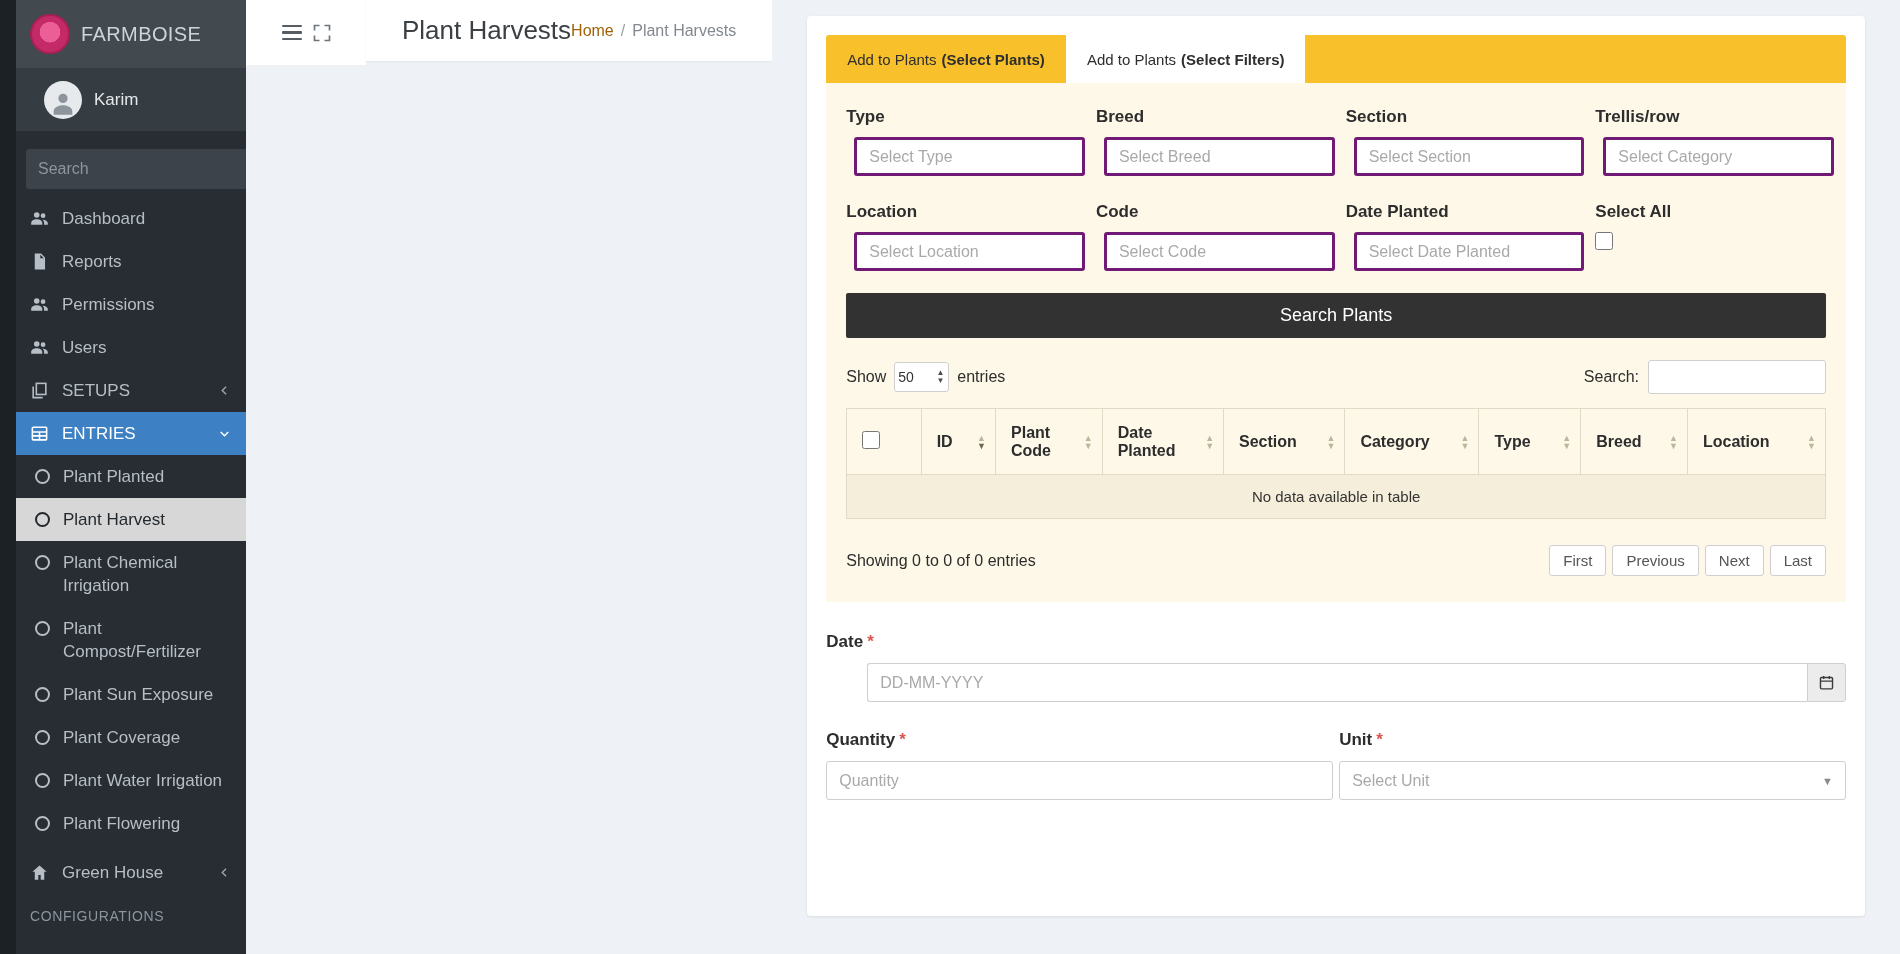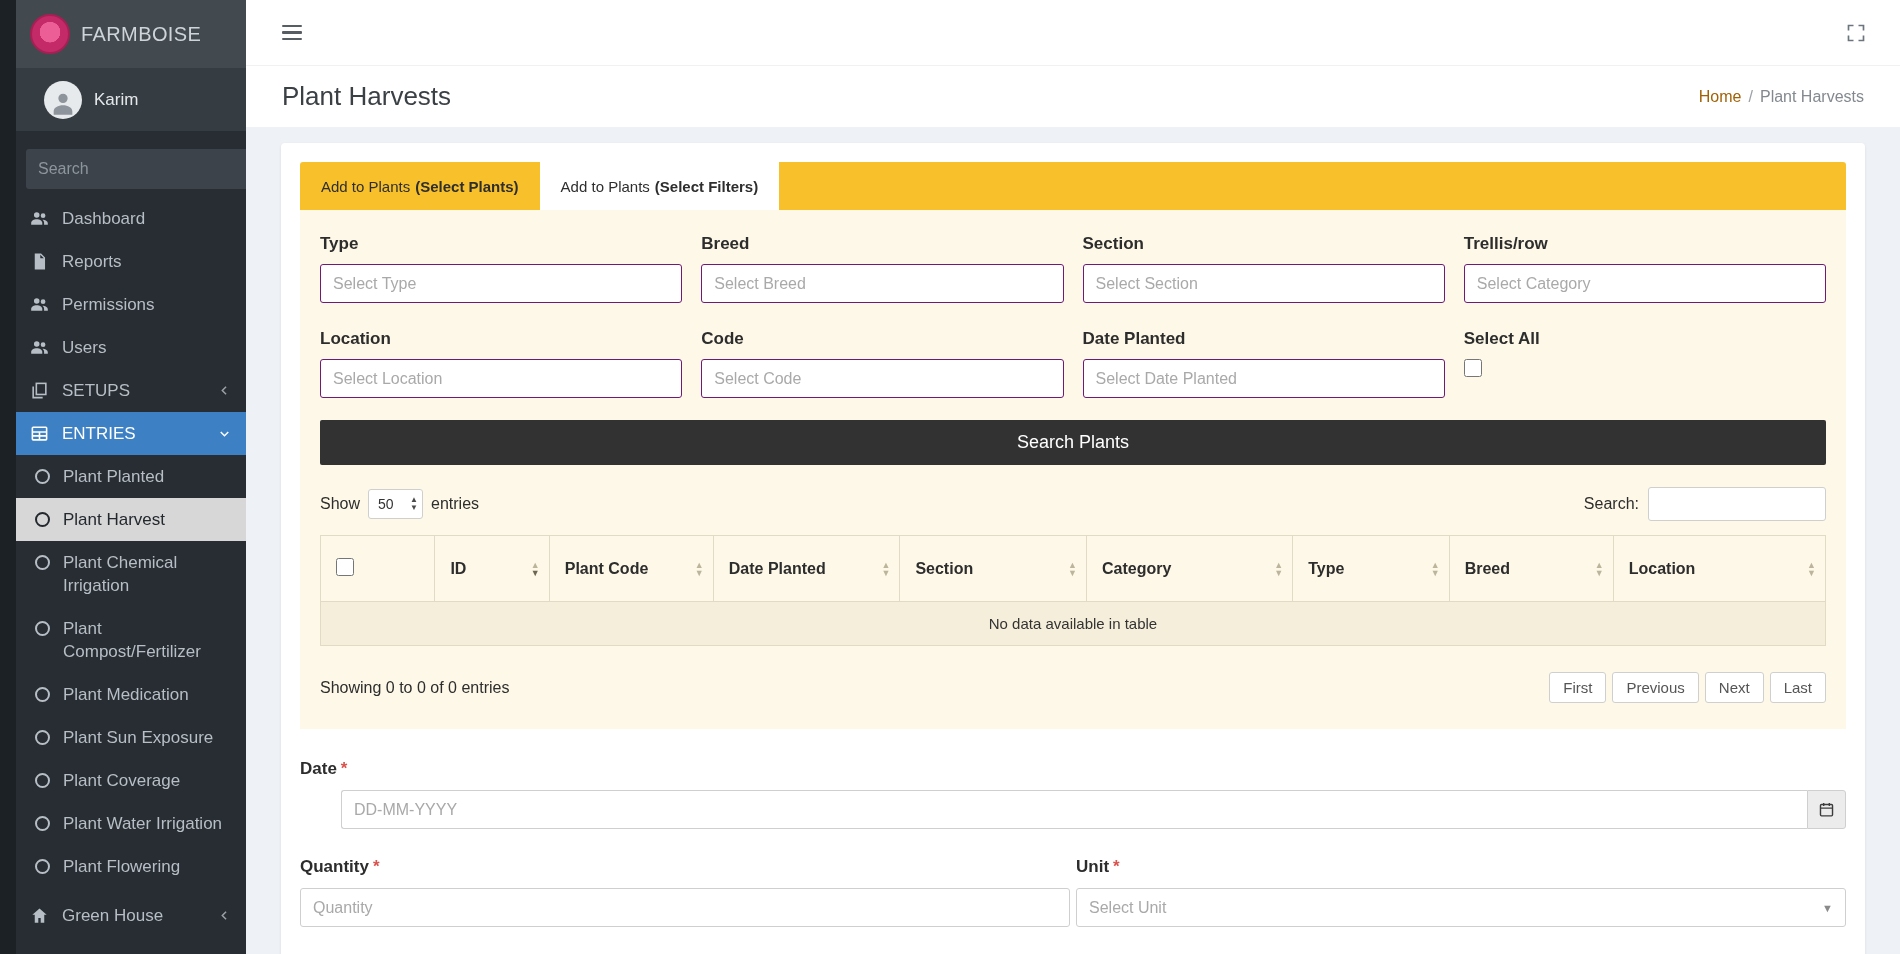--- a/index.html
+++ b/index.html
@@ -36,21 +36,21 @@
   .menu-item.active-blue { background: #3d80c4; color: #fff; }
   .menu-item.active-blue .chev { stroke: #fff; }
 
   .submenu { list-style: none; }
   .submenu-item { display: flex; align-items: flex-start; gap: 13px; padding: 10px 14px 10px 19px; color: #b7bec5; font-size: 17px; line-height: 23px; cursor: pointer; }
   .ring { width: 15px; height: 15px; border: 2px solid currentColor; border-radius: 50%; flex: 0 0 15px; margin-top: 4px; }
   .submenu-item.current { background: #d7d7d7; color: #24292e; }
   .section-label { color: #8d959d; font-size: 14px; letter-spacing: .6px; padding: 14px 14px 4px; }
 
   
-  .main { margin-left: 246px; height: 954px; display: flex; flex-direction: column; }
+  .main { margin-left: 246px; height: 954px; display: flex; flex-direction: row; }
   .navbar { height: 66px; background: #fff; display: flex; align-items: center; justify-content: space-between; padding: 0 30px; border-bottom: 1px solid #f1f1f1; }
   .hamburger { background: none; border: none; cursor: pointer; padding: 6px; }
   .hamburger div { width: 20px; height: 2.4px; background: #565e64; margin: 4px 0; border-radius: 1px; }
   .fullscreen-btn { background: none; border: none; cursor: pointer; padding: 4px; }
   .fullscreen-btn svg { width: 20px; height: 20px; stroke: #6c757d; fill: none; stroke-width: 2; }
 
   .header-strip { height: 61px; background: #fff; display: flex; align-items: center; justify-content: space-between; padding: 0 36px; box-shadow: 0 1px 2px rgba(0,0,0,.05); }
   .page-title { font-size: 26px; font-weight: 400; color: #3b4045; }
   .breadcrumb { font-size: 16px; display: flex; align-items: center; gap: 7px; }
   .breadcrumb .home { color: #a16207; cursor: pointer; text-decoration: none; }
@@ -63,31 +63,31 @@
   
   .tabbar { background: #f8c12c; display: flex; height: 48px; border-radius: 3px 3px 0 0; }
   .tab { display: flex; align-items: center; padding: 0 21px; font-size: 15px; color: #2e2e2e; cursor: pointer; white-space: nowrap; }
   .tab .b { font-weight: 700; margin-left: 5px; }
   .tab.active { background: #fff; }
 
   
   .panel { background: #fdf8e7; padding: 24px 20px 26px; }
   .fgrid { display: grid; grid-template-columns: repeat(4, 1fr); column-gap: 19px; row-gap: 26px; }
   .field label { display: block; font-weight: 700; font-size: 17px; color: #2d2d2d; margin-bottom: 10px; }
-  .field input[type="text"] { width: 100%; height: 39px; border: 1px solid #701a75; border-radius: 3px; padding: 0 12px; font-size: 16px; color: #333; background: #fff; outline: none; font-family: "Liberation Sans", sans-serif; }
+  .field input[type="text"] { width: 100%; height: 39px; border: 3px solid #701a75; border-radius: 3px; padding: 0 12px; font-size: 16px; color: #333; background: #fff; outline: none; font-family: "Liberation Sans", sans-serif; margin-left: 8px; }
   .field input::placeholder { color: #a9a9a9; }
   input[type="checkbox"] { width: 18px; height: 18px; accent-color: #fff; cursor: pointer; }
   .select-all-box { margin-top: 5px; }
   .search-plants { margin-top: 22px; width: 100%; height: 45px; background: #323232; color: #fff; border: none; font-size: 18px; cursor: pointer; font-family: "Liberation Sans", sans-serif; border-radius: 2px; }
 
   
   .dt-controls { display: flex; align-items: center; justify-content: space-between; margin-top: 22px; font-size: 16px; color: #2d2d2d; }
   .dt-left { display: flex; align-items: center; }
   .mini-select { position: relative; display: inline-flex; margin: 0 8px; }
-  .mini-select select { appearance: none; -webkit-appearance: none; width: 55px; height: 30px; border: 1px solid #cfcfcf; border-radius: 3px; background: #fff; font-size: 14px; padding: 0 18px 0 9px; color: #333; font-family: "Liberation Sans", sans-serif; }
+  .mini-select select { appearance: none; -webkit-appearance: none; width: 55px; height: 30px; border: 1px solid #cfcfcf; border-radius: 3px; background: #fff; font-size: 14px; padding: 0 18px 0 3px; color: #333; font-family: "Liberation Sans", sans-serif; }
   .mini-select .spin { position: absolute; right: 5px; top: 50%; transform: translateY(-50%); display: flex; flex-direction: column; align-items: center; font-size: 8px; line-height: 8px; color: #4a4a4a; pointer-events: none; }
   .dt-search { display: flex; align-items: center; }
   .dt-search input { width: 178px; height: 34px; border: 1px solid #cfcfcf; border-radius: 3px; background: #fff; margin-left: 9px; padding: 0 9px; font-size: 15px; outline: none; font-family: "Liberation Sans", sans-serif; }
 
   
   table.dt { width: 100%; border-collapse: collapse; margin-top: 14px; table-layout: fixed; }
   table.dt th { border: 1px solid #e1dbc6; height: 66px; padding: 0 26px 0 15px; text-align: left; font-size: 16px; font-weight: 700; color: #2d2d2d; position: relative; vertical-align: middle; background: #fdf8e7; }
   table.dt th.cb-col { padding: 0 0 0 15px; }
   .sort { position: absolute; right: 9px; top: 50%; transform: translateY(-50%); display: flex; flex-direction: column; align-items: center; color: #bcb59b; font-size: 9px; line-height: 8px; }
   th.sorted .sort .dn { color: #6d6752; }
@@ -197,24 +197,20 @@
     <li class="submenu-item">
       <span class="ring"></span>
       <span>Plant Chemical Irrigation</span>
     </li>
     <li class="submenu-item">
       <span class="ring"></span>
       <span>Plant Compost/Fertilizer</span>
     </li>
     <li class="submenu-item">
       <span class="ring"></span>
-      <span>Plant Medication</span>
-    </li>
-    <li class="submenu-item">
-      <span class="ring"></span>
       <span>Plant Sun Exposure</span>
     </li>
     <li class="submenu-item">
       <span class="ring"></span>
       <span>Plant Coverage</span>
     </li>
     <li class="submenu-item">
       <span class="ring"></span>
       <span>Plant Water Irrigation</span>
     </li>

